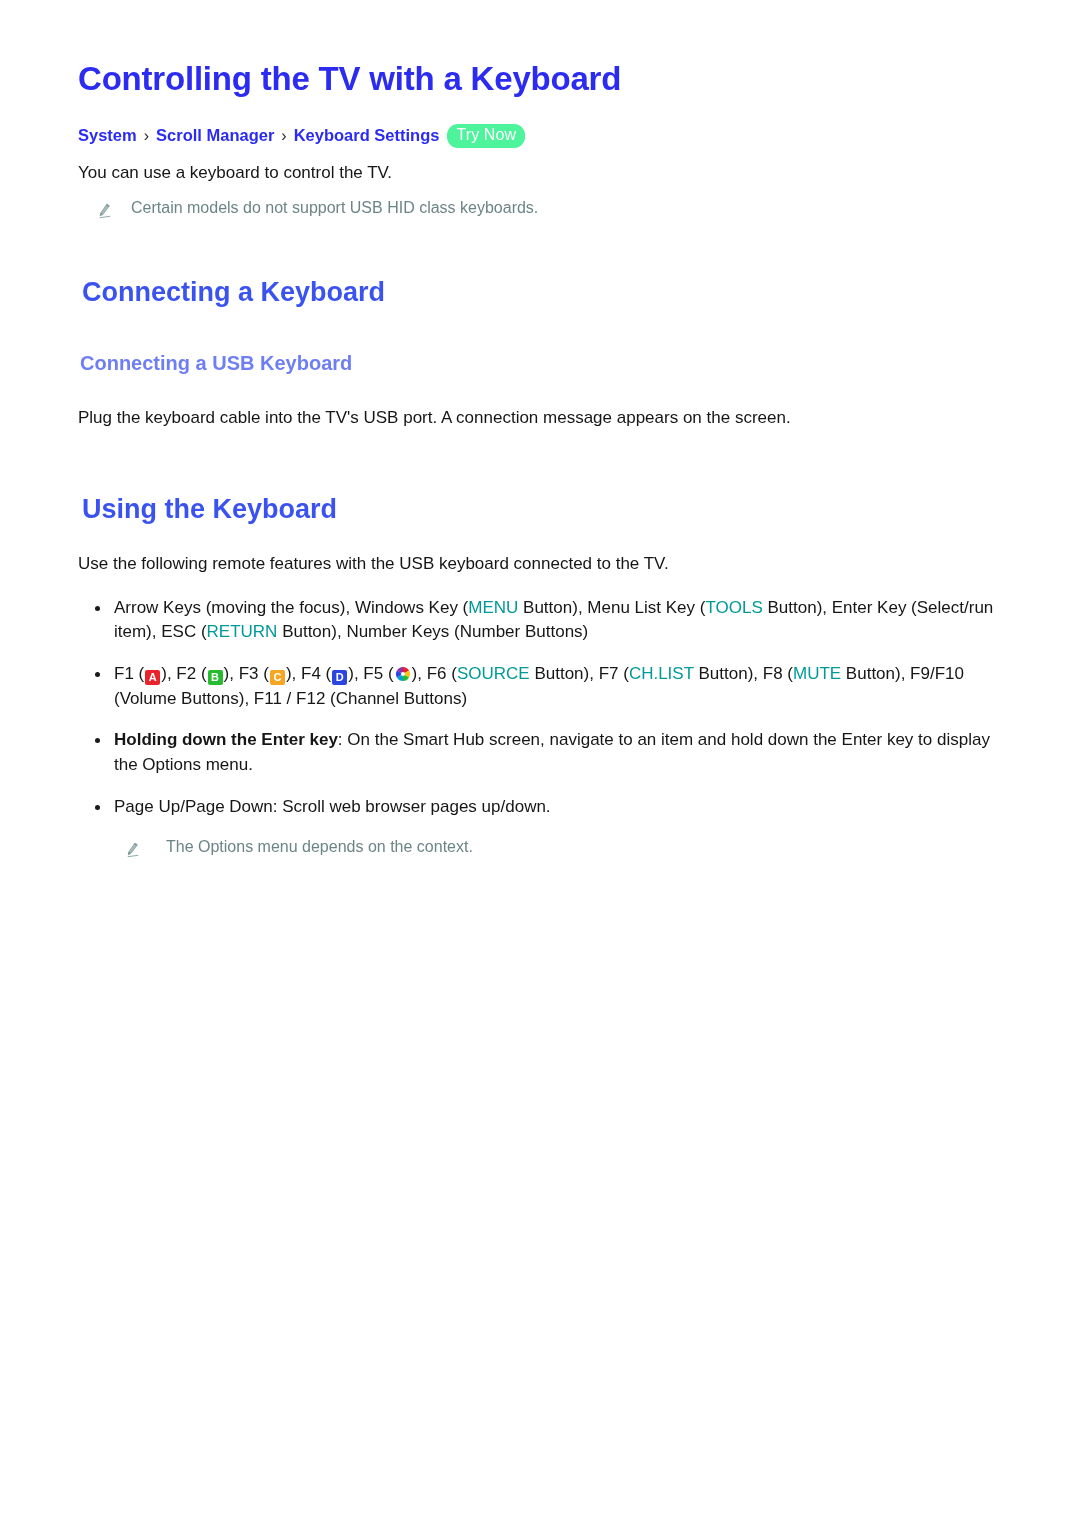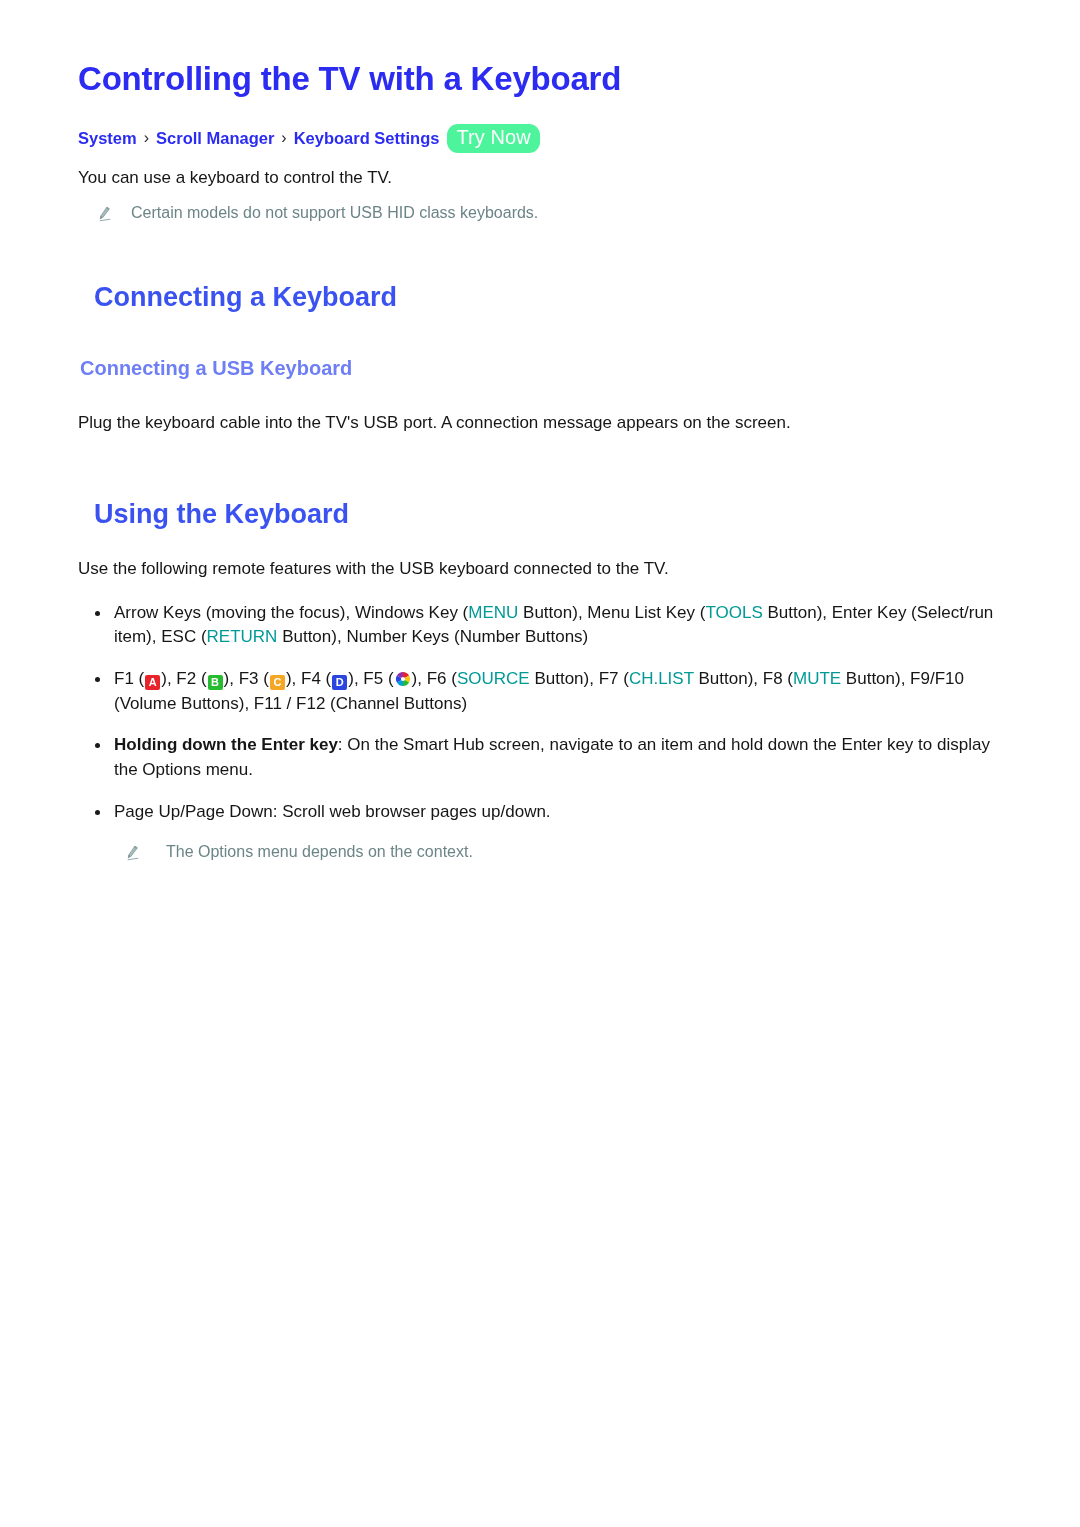--- a/index.html
+++ b/index.html
@@ -48,21 +48,21 @@
   .breadcrumb .sep {
     color: #2a2a2a;
     font-weight: normal;
     margin: 0 7px;
     font-size: 16px;
   }
   .try-now {
     display: inline-block;
     background: #4df49c;
     color: #ffffff;
-    font-size: 20px;
+    font-size: 16px;
     font-weight: normal;
     border-radius: 11px;
     padding: 1px 9px 3px 9px;
     margin-left: 8px;
     line-height: 1.25;
     letter-spacing: 0.1px;
   }
 
   
   .body-text {
@@ -74,41 +74,41 @@
   .para {
     font-size: 17px;
     line-height: 1.55;
     color: #161616;
     margin: 0;
   }
 
   
   .note {
     display: flex;
-    align-items: center;
+    align-items: flex-end;
     margin: 10px 0 0 18px;
     color: #6c8486;
     font-size: 16px;
     line-height: 1.5;
   }
   .note .pencil-ico {
     flex: 0 0 auto;
     width: 18px;
     height: 18px;
     margin-right: 17px;
     margin-top: 2px;
   }
   .note-text { color: #6c8486; }
 
   
   .h2 {
     font-size: 27px;
     font-weight: bold;
     color: #3a52f0;
-    margin: 56px 0 0 16px;
+    margin: 56px 0 0 4px;
     line-height: 1.2;
   }
   .h3 {
     font-size: 20px;
     font-weight: bold;
     color: #6e7ef5;
     margin: 42px 0 0 2px;
     line-height: 1.2;
   }
   .h2.spaced-top { margin-top: 62px; }

